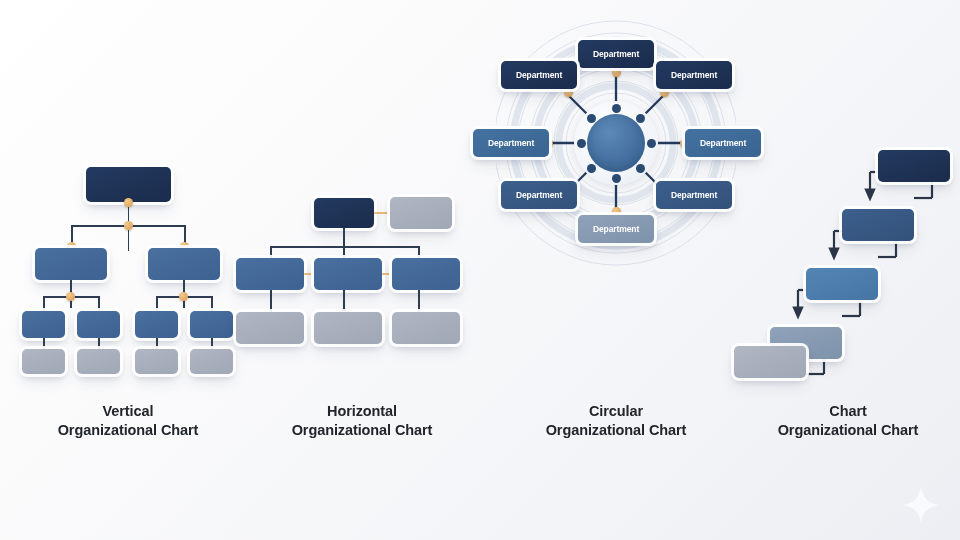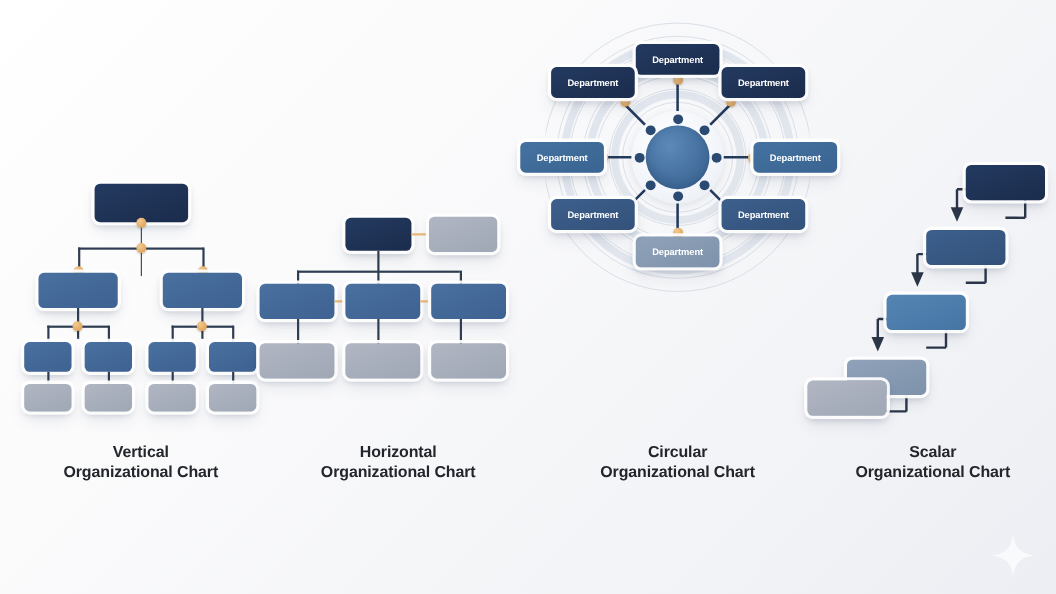--- a/index.html
+++ b/index.html
@@ -367,21 +367,21 @@
       </svg>
 
       <div class="box navy" style="left:142px; top:150px; width:72px; height:32px;"></div>
       <div class="box darksteel" style="left:106px; top:209px; width:72px; height:32px;"></div>
       <div class="box midblue" style="left:70px; top:268px; width:72px; height:32px;"></div>
       <div class="box steel" style="left:34px; top:327px; width:72px; height:32px;"></div>
       <div class="box gray" style="left:-2px; top:346px; width:72px; height:32px;"></div>
     </div>
 
     <div class="caption">
-      <span>Scalar</span><br>
+      <span>Chart</span><br>
       <span>Organizational Chart</span>
     </div>
   </div>
 
   <svg id="sparkle" viewBox="0 0 100 100">
     <path d="M50 4 C54 34 66 46 96 50 C66 54 54 66 50 96 C46 66 34 54 4 50 C34 46 46 34 50 4 Z" fill="#ffffff" opacity="0.95"></path>
   </svg>
 
 </div>
 

